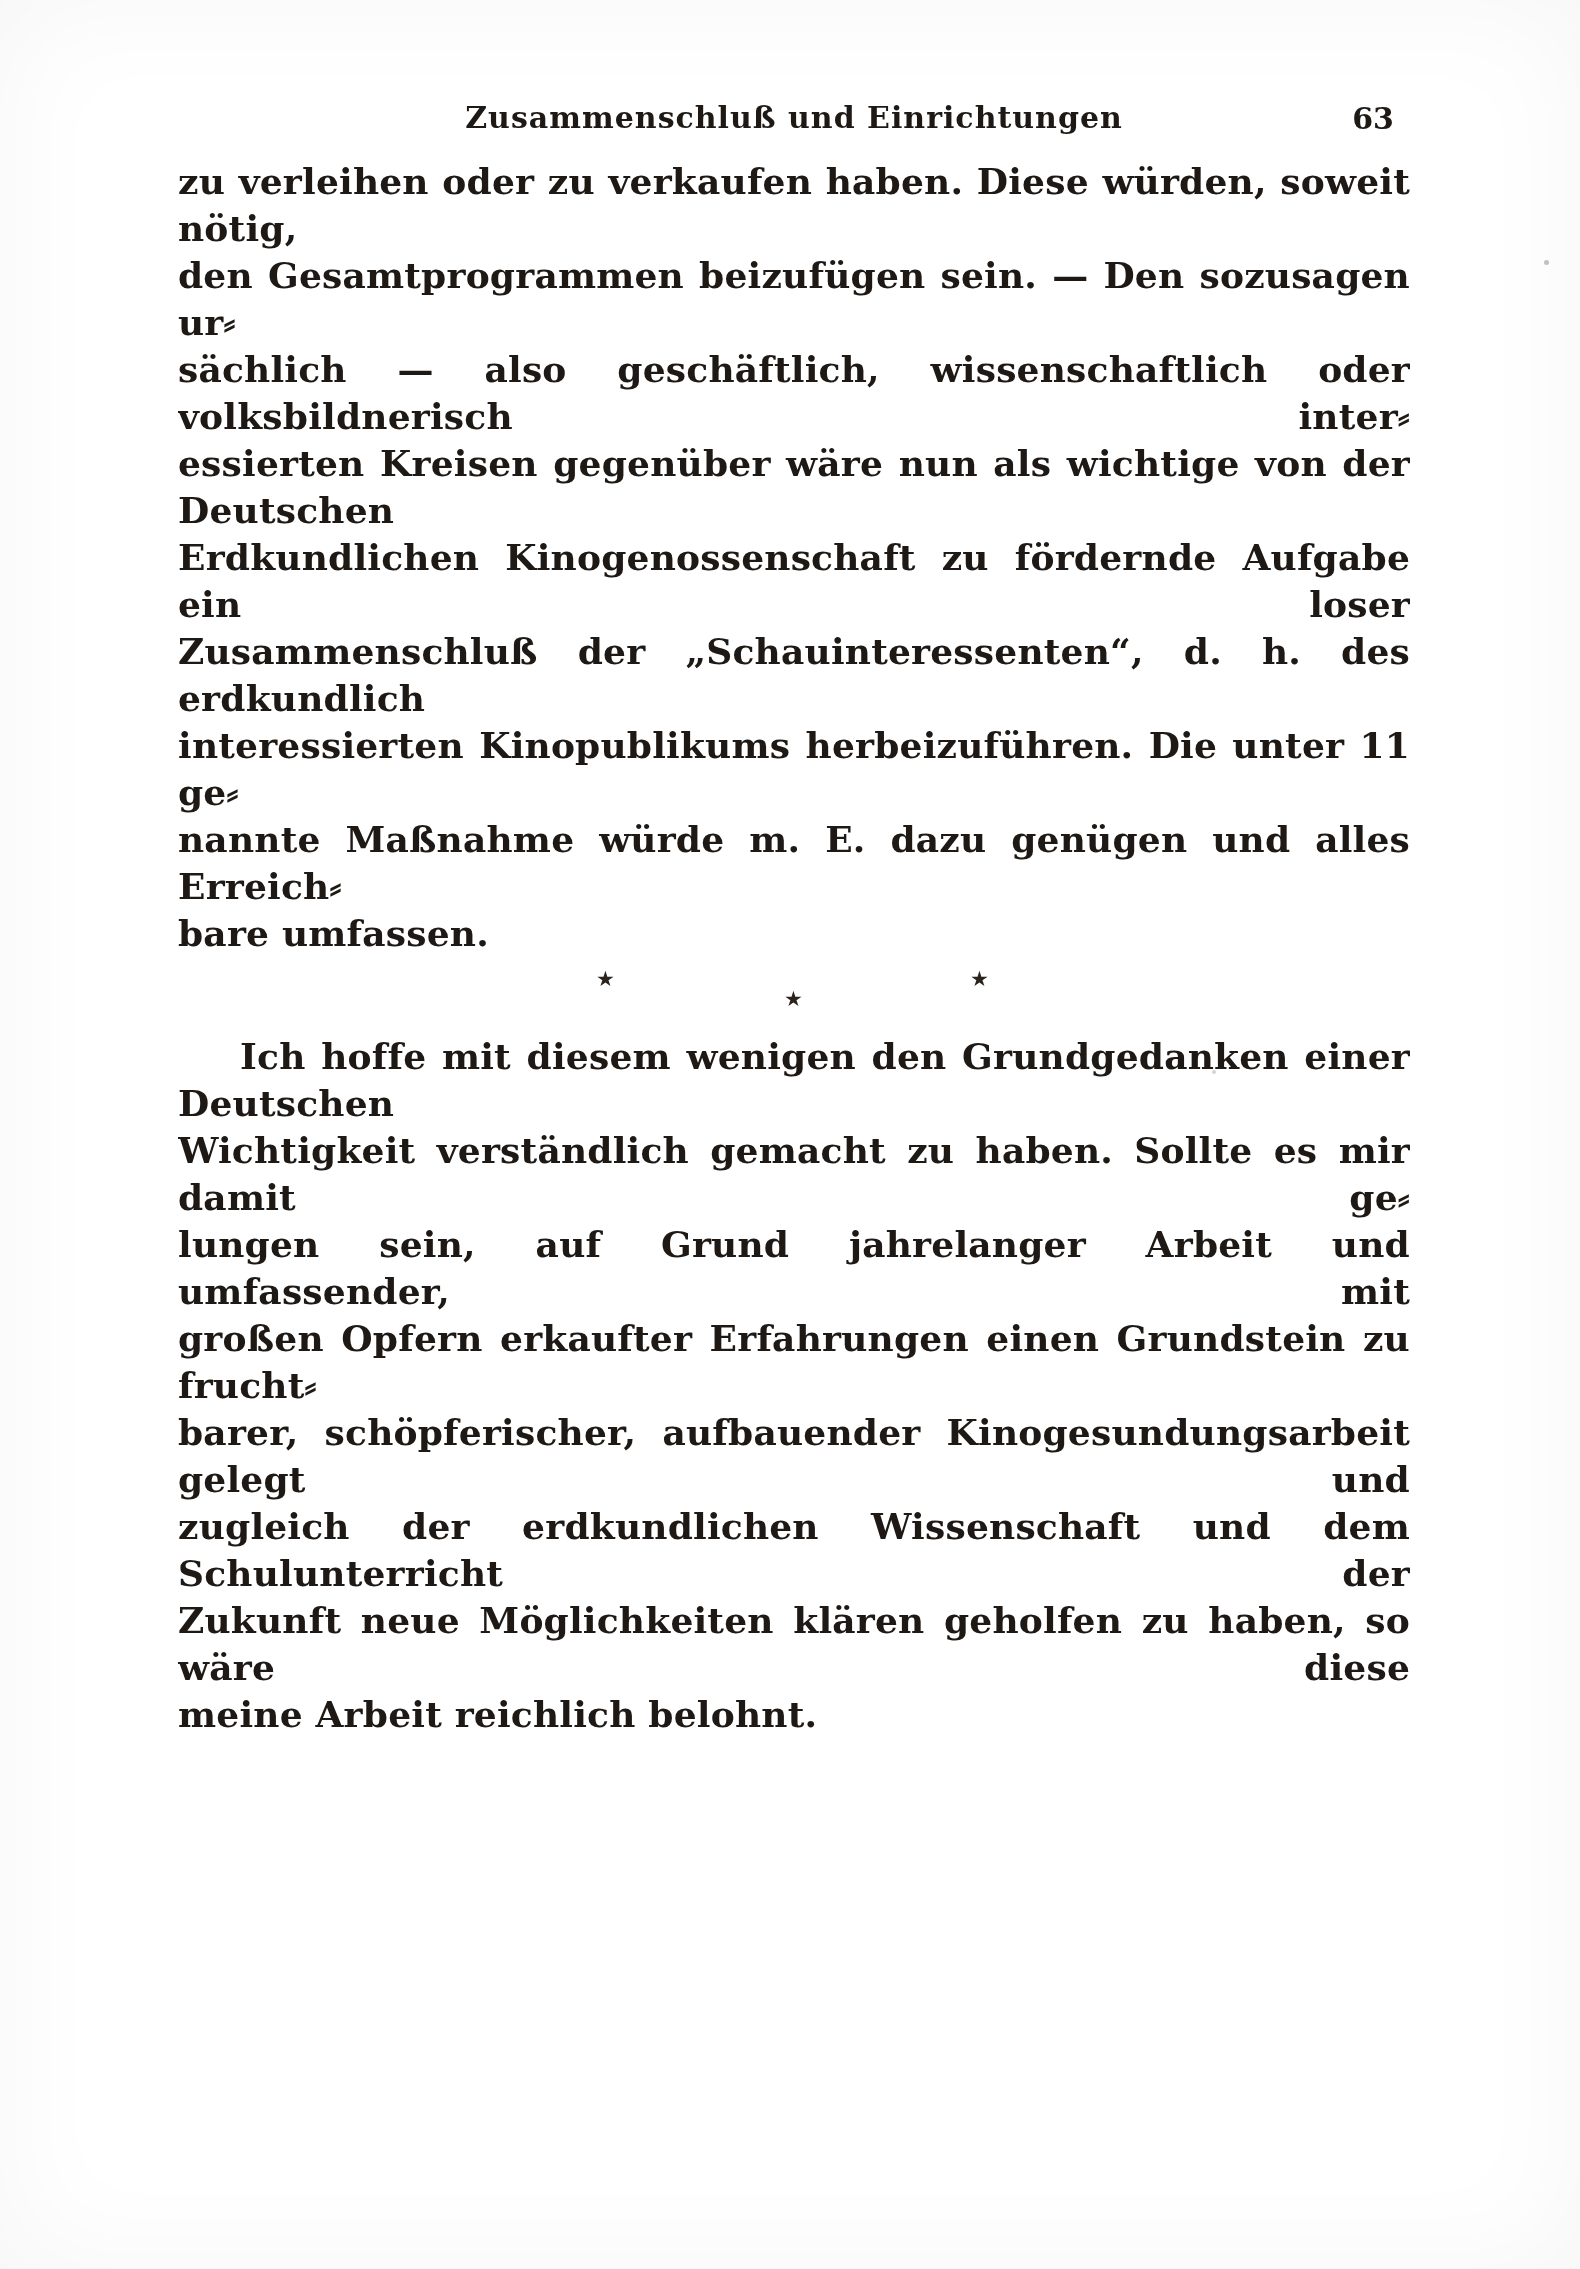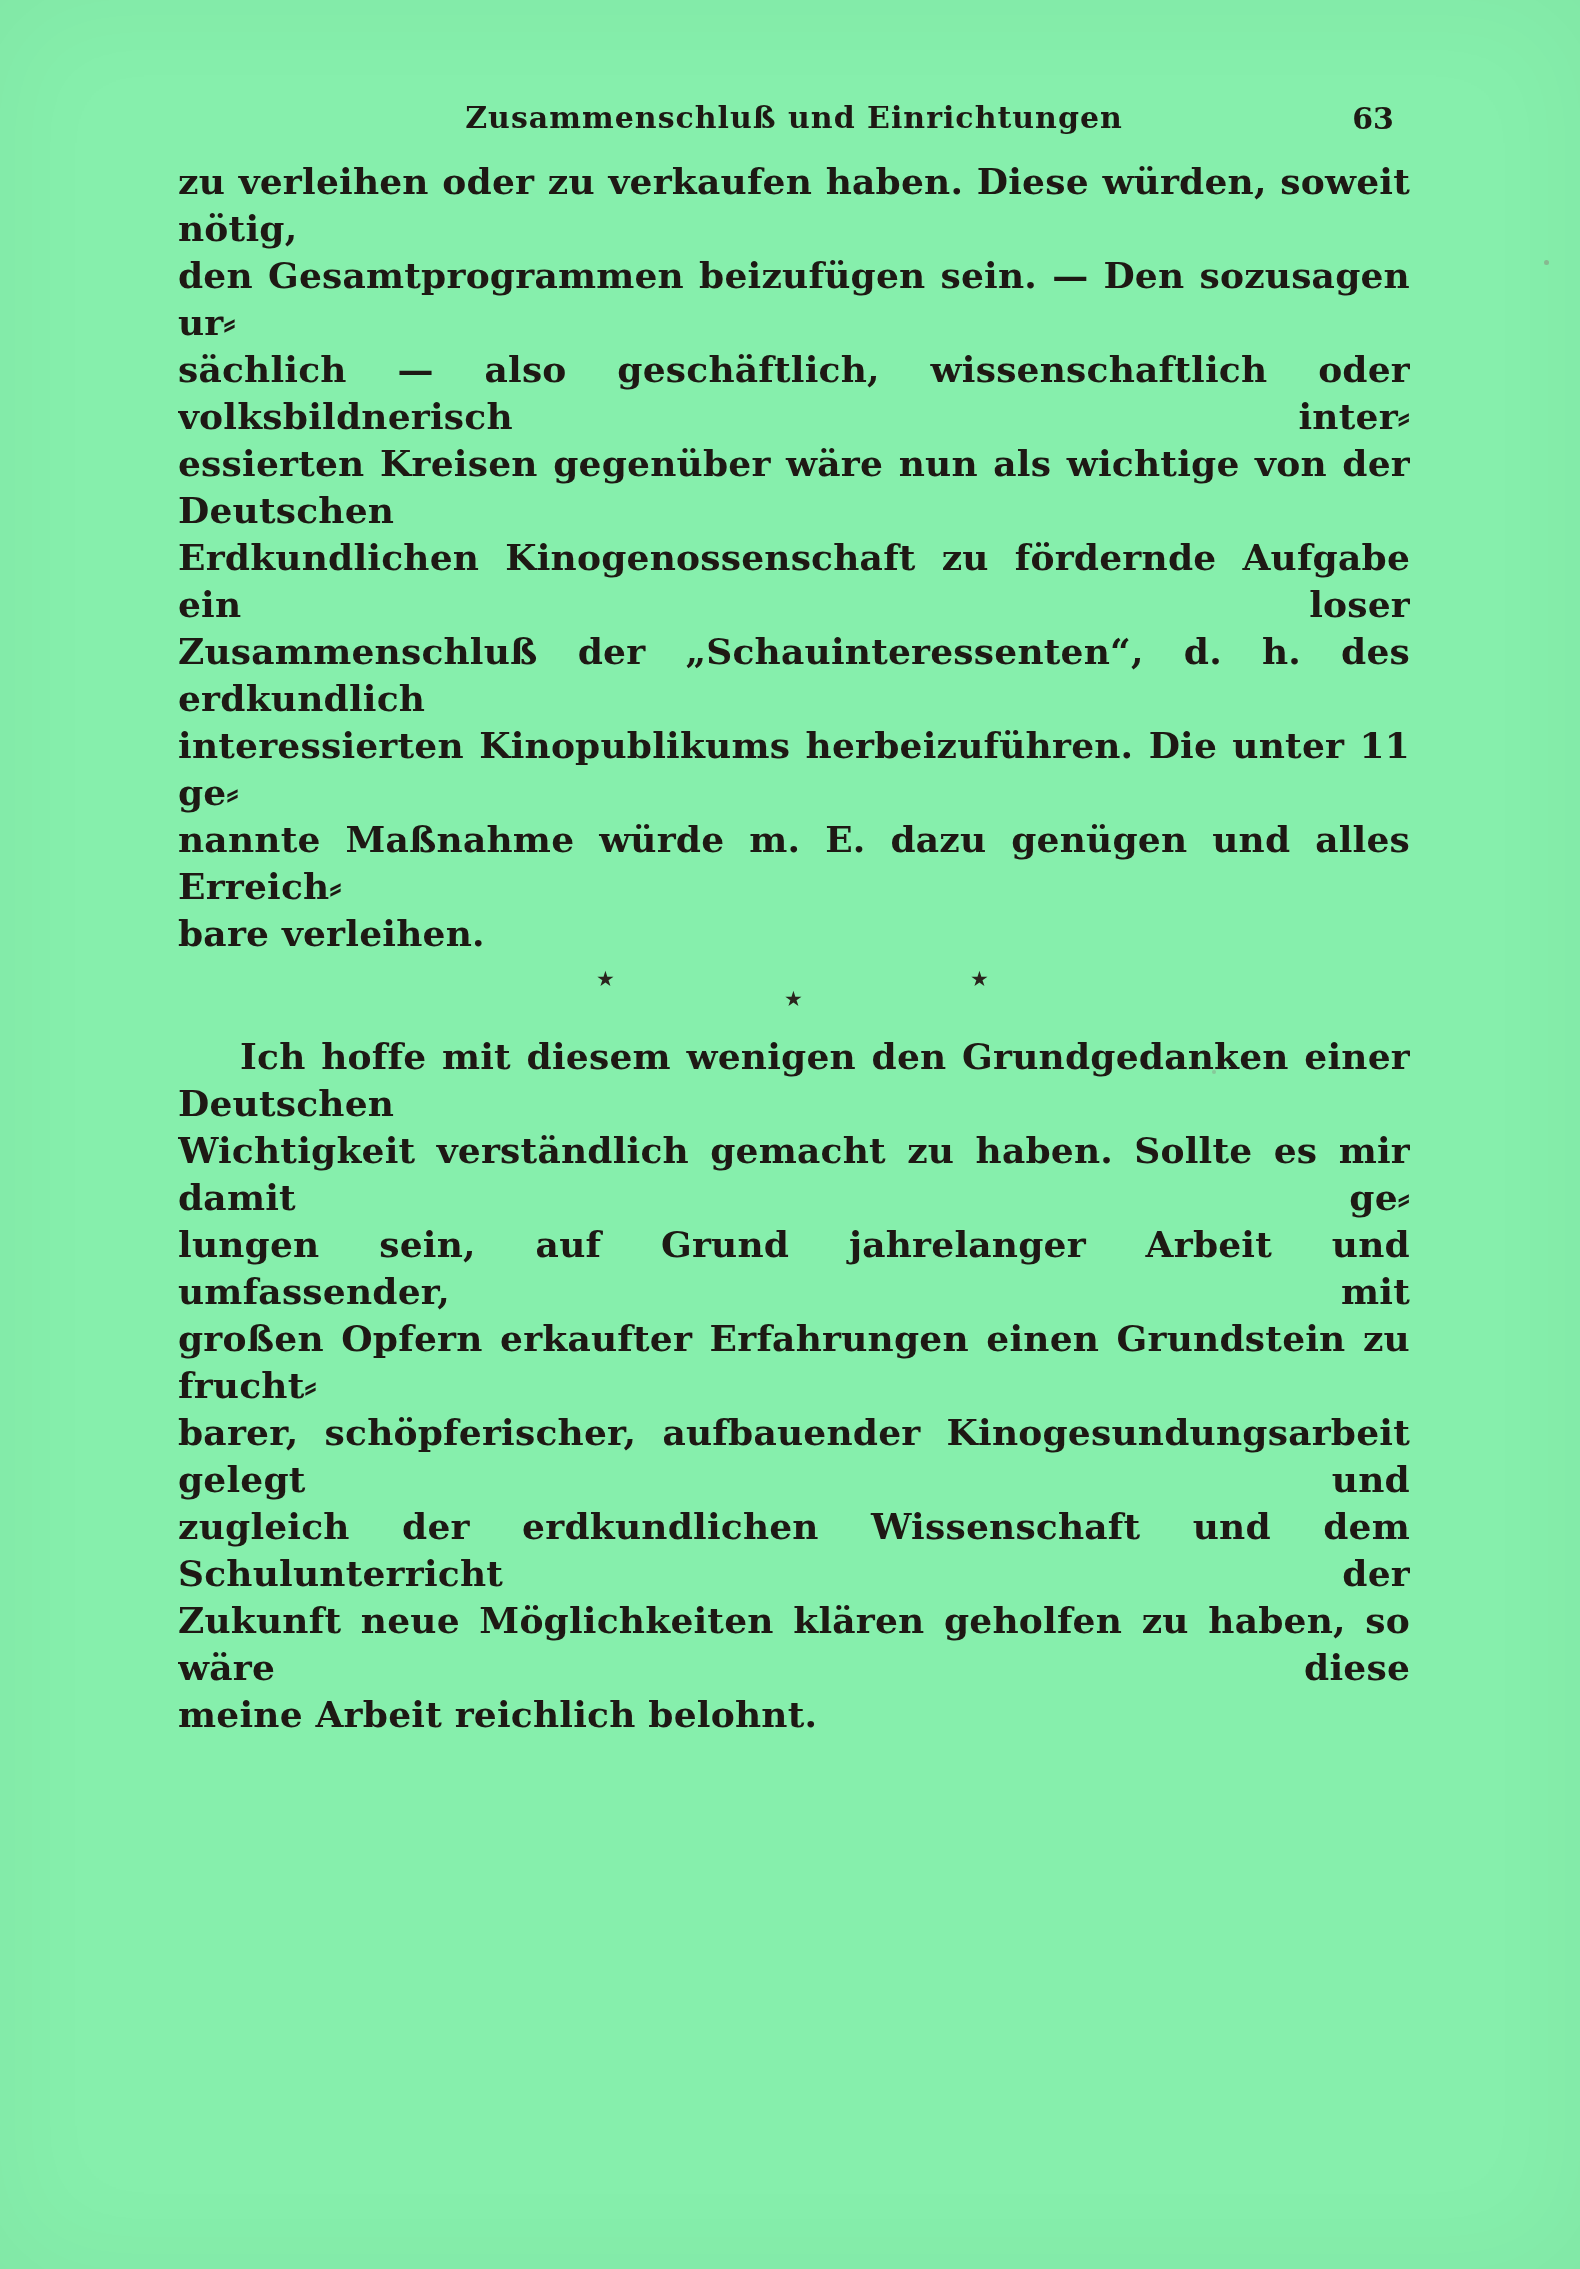--- a/index.html
+++ b/index.html
@@ -4,21 +4,21 @@
   <style>
     html, body {
       margin: 0;
       padding: 0;
       background: #e8e7e3;
     }
     .page {
       position: relative;
       width: 1580px;
       height: 2269px;
-      background: #86efac;
+      background: #ffffff;
       overflow: hidden;
       font-family: "DejaVu Serif", "DejaVu Sans", serif;
       color: #1e1914;
       box-shadow: inset 0 0 120px rgba(0,0,0,0.04);
     }
     .running-header {
       position: absolute;
       top: 100px;
       left: 178px;
       width: 1232px;
@@ -104,21 +104,21 @@
 
     <div class="paragraph">
       <div class="line">zu verleihen oder zu verkaufen haben. Diese würden, soweit nötig,</div>
       <div class="line">den Gesamtprogrammen beizufügen sein. — Den sozusagen ur⸗</div>
       <div class="line">sächlich — also geschäftlich, wissenschaftlich oder volksbildnerisch inter⸗</div>
       <div class="line">essierten Kreisen gegenüber wäre nun als wichtige von der Deutschen</div>
       <div class="line">Erdkundlichen Kinogenossenschaft zu fördernde Aufgabe ein loser</div>
       <div class="line">Zusammenschluß der „Schauinteressenten“, d. h. des erdkundlich</div>
       <div class="line">interessierten Kinopublikums herbeizuführen. Die unter 11 ge⸗</div>
       <div class="line">nannte Maßnahme würde m. E. dazu genügen und alles Erreich⸗</div>
-      <div class="line last">bare verleihen.</div>
+      <div class="line last">bare umfassen.</div>
     </div>
 
     <div class="star-separator">
       <span class="star s1">★</span>
       <span class="star s2">★</span>
       <span class="star s3">★</span>
     </div>
 
     <div class="paragraph">
       <div class="line indent">Ich hoffe mit diesem wenigen den Grundgedanken einer Deutschen</div>

